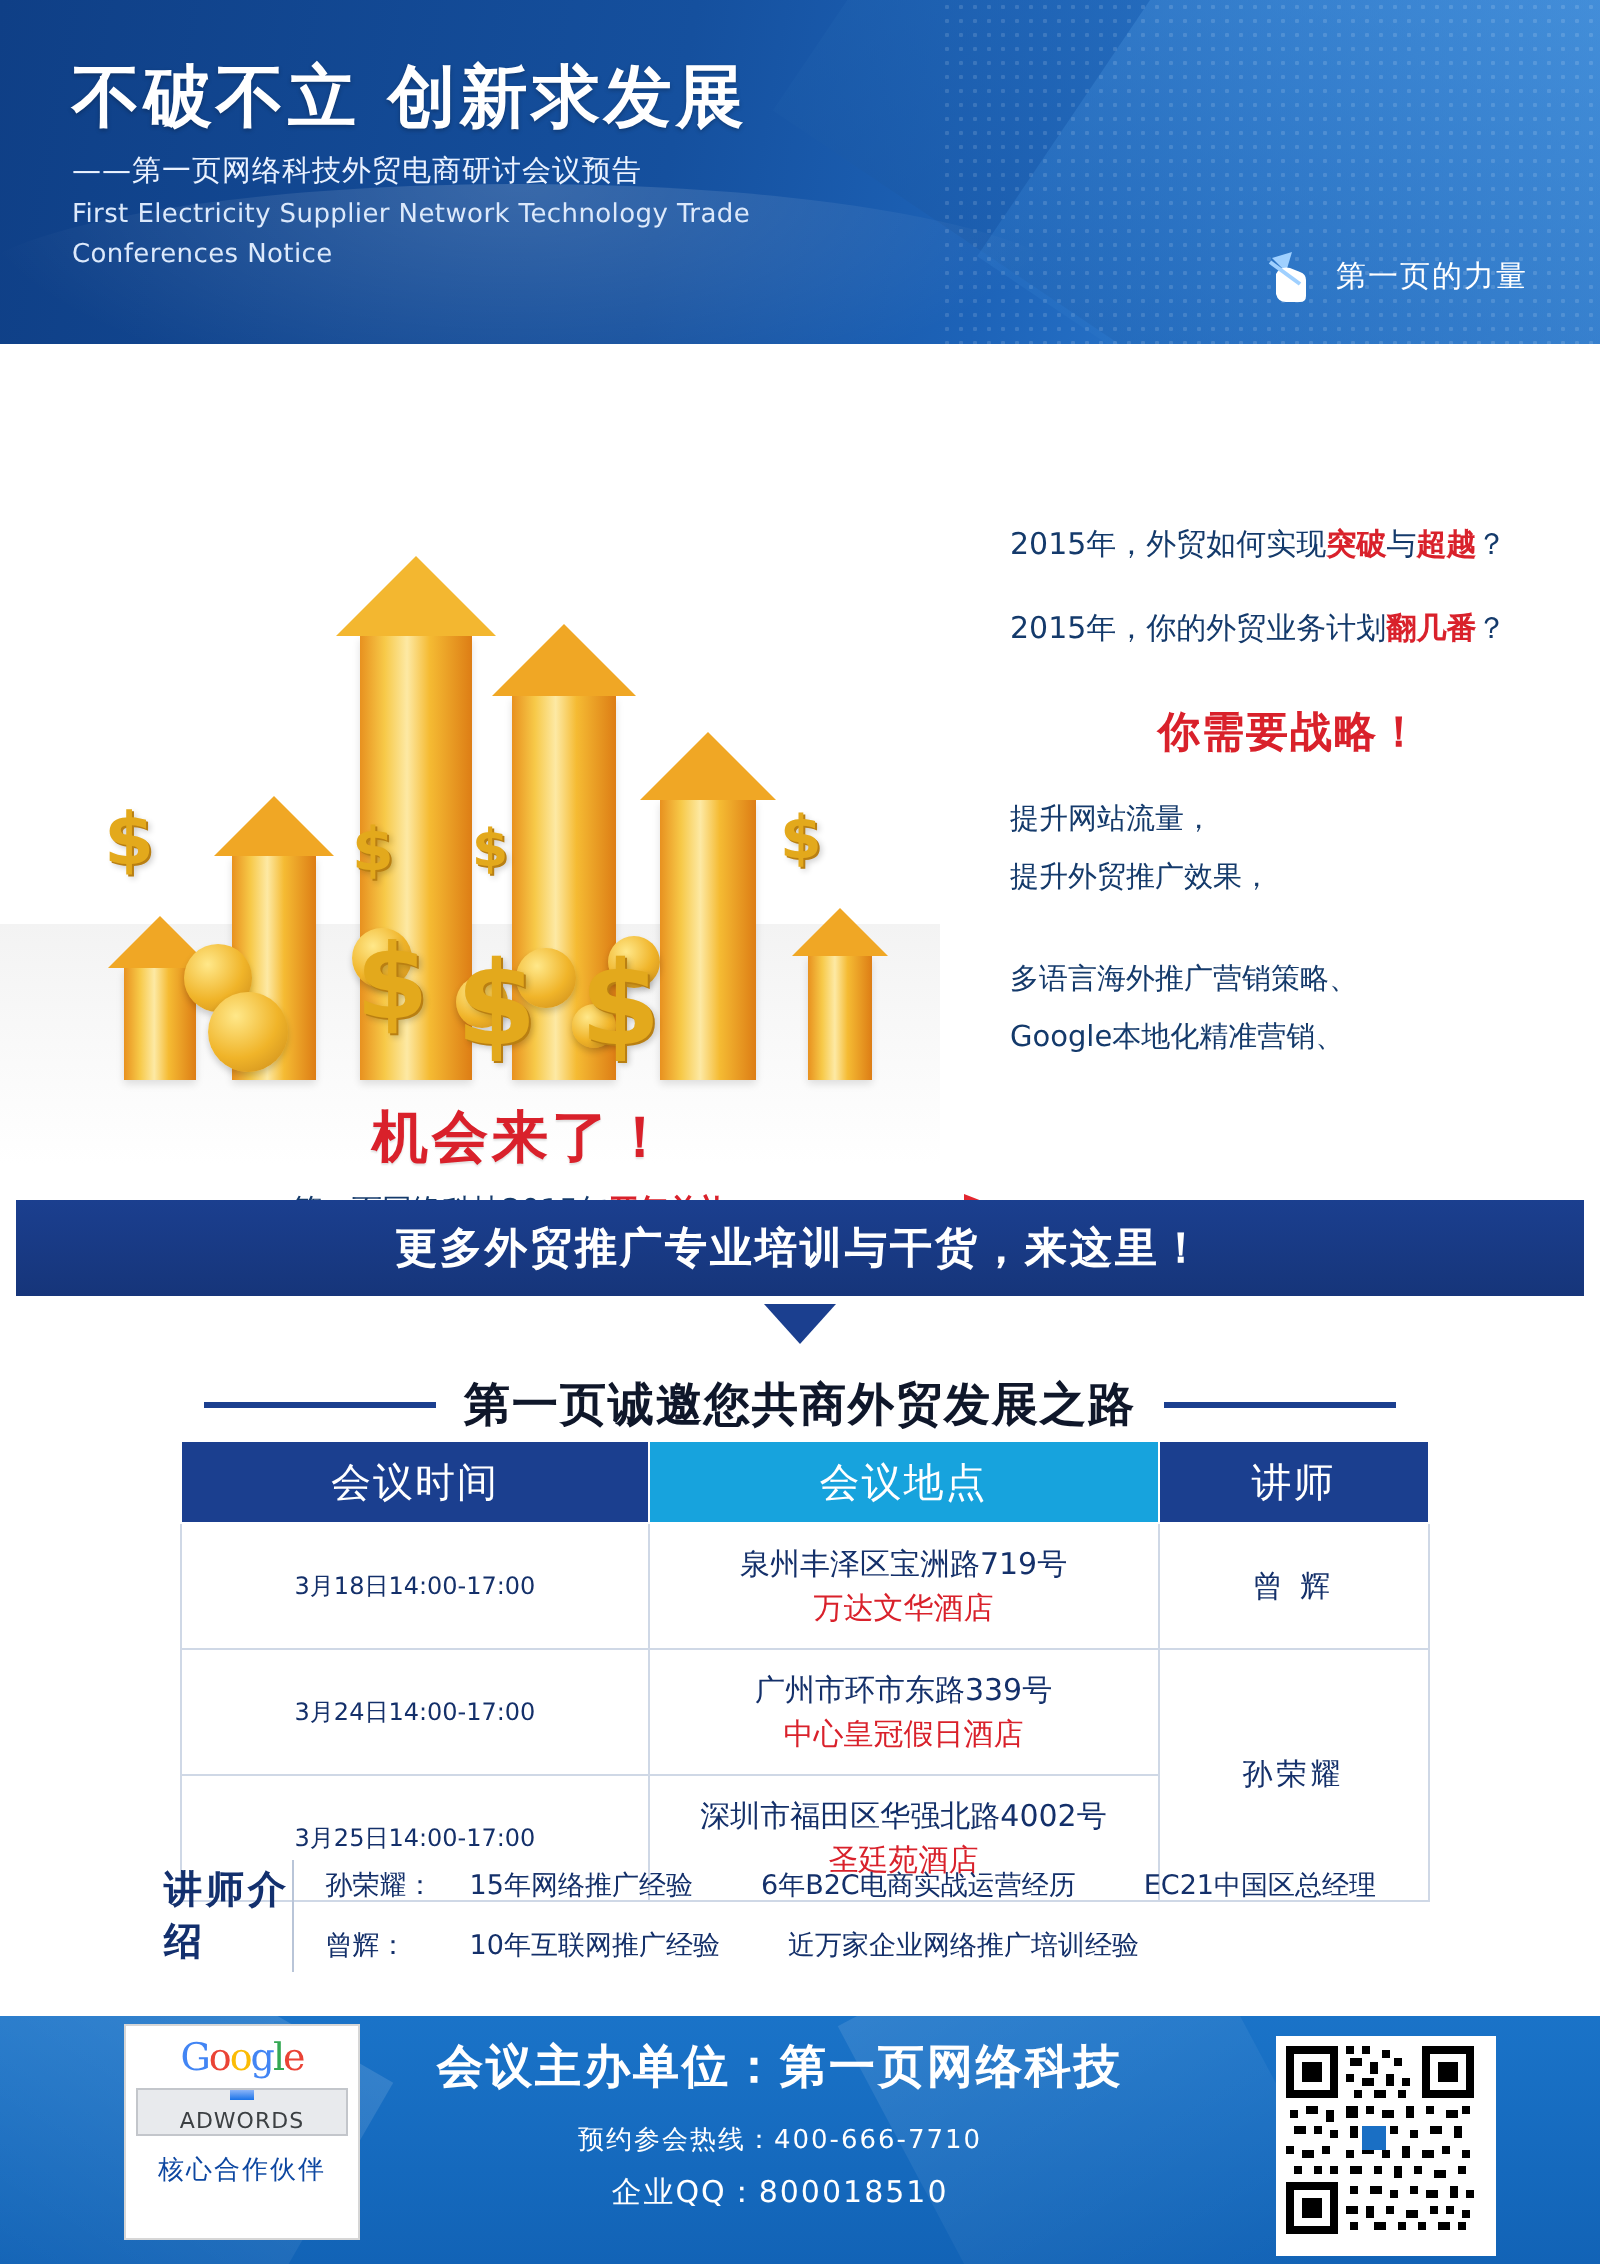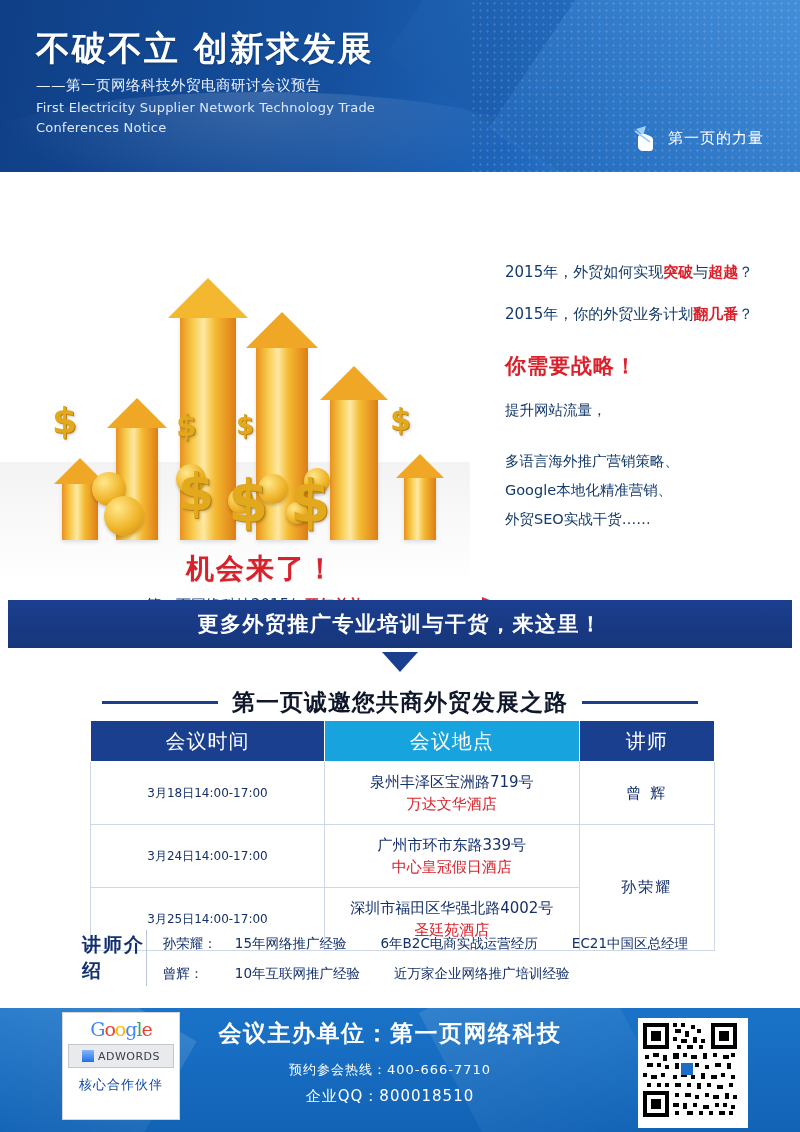--- a/index.html
+++ b/index.html
@@ -85,21 +85,21 @@
   .dollar{
     position:absolute;color:#e3a91c;font-weight:bold;
     text-shadow:1px 1px 0 #b97f12, 2px 2px 3px rgba(0,0,0,.2);
     font-family:"DejaVu Sans","Liberation Sans",sans-serif;
   }
 
   .copy{position:absolute;left:505px;top:86px;width:280px;color:#1b3b6b;}
   .copy .line{font-size:15px;line-height:28px;color:#143a6b;white-space:nowrap;}
   .copy .hl-red{color:#d9212b;font-weight:bold;}
   .copy .need{
-    margin-top:24px;color:#d9212b;font-size:21px;font-weight:bold;letter-spacing:1px;
+    margin-top:24px;color:#d9212b;font-size:21px;font-weight:bold;letter-spacing:1px;text-align:center;
   }
   .copy .list{margin-top:16px;}
   .copy .list div{font-size:14.5px;line-height:29px;color:#143a6b;}
   .copy .list2{margin-top:22px;}
   .copy .list2 div{font-size:14.5px;line-height:29px;color:#143a6b;}
 
   .chance{
     position:absolute;left:186px;top:378px;color:#d9212b;font-size:28px;font-weight:bold;letter-spacing:2px;
     text-shadow:0 1px 1px rgba(0,0,0,.12);
   }
@@ -175,21 +175,21 @@
   }
   .gbox{
     position:absolute;left:62px;top:1012px;width:118px;height:108px;background:#fff;
     border:1px solid #d6d6d6;display:flex;flex-direction:column;align-items:center;justify-content:flex-start;
     padding-top:5px;box-sizing:border-box;
   }
   .glogo{font-size:19px;letter-spacing:-1px;font-family:"DejaVu Serif","Liberation Serif",serif;line-height:22px;}
   .glogo .b{color:#4285f4;}.glogo .r{color:#ea4335;}.glogo .y{color:#fbbc05;}.glogo .g{color:#34a853;}
   .adwords{
     margin-top:4px;width:104px;height:22px;background:#e8eaed;border:1px solid #c3c6cb;
-    display:flex;align-items:center;justify-content:center;gap:4px;
+    display:flex;align-items:center;justify-content:center;gap:4px;flex-direction:column;
   }
   .adwords .sq{width:12px;height:12px;background:linear-gradient(180deg,#8ab4f8,#1a73e8);}
   .adwords .lbl{font-size:11px;color:#3c4043;letter-spacing:.5px;}
   .partner{margin-top:8px;font-size:13px;color:#0d47a1;letter-spacing:1px;}
   .ftr-center{position:absolute;left:190px;top:1018px;width:400px;text-align:center;color:#fff;}
   .ftr-center .l1{font-size:23px;font-weight:bold;letter-spacing:1.5px;}
   .ftr-center .l2{font-size:13px;margin-top:12px;letter-spacing:1px;}
   .ftr-center .l3{font-size:15px;margin-top:8px;letter-spacing:1px;}
   .qr{position:absolute;right:52px;top:1018px;width:104px;height:104px;background:#fff;padding:3px;}
   .qr svg{display:block;}
@@ -270,25 +270,25 @@
     <div class="copy">
       <div class="line">
         <span>2015年，外贸如何实现</span><span class="hl-red">突破</span><span>与</span><span class="hl-red">超越</span><span>？</span>
       </div>
       <div class="line" style="margin-top:14px;">
         <span>2015年，你的外贸业务计划</span><span class="hl-red">翻几番</span><span>？</span>
       </div>
       <div class="need">你需要战略！</div>
       <div class="list">
         <div>提升网站流量，</div>
+        <div>提升外贸推广效果，</div>
       </div>
       <div class="list2">
         <div>多语言海外推广营销策略、</div>
         <div>Google本地化精准营销、</div>
-        <div>外贸SEO实战干货……</div>
       </div>
     </div>
 
     <div class="chance">机会来了！</div>
     <div class="gift">
       <span>第一页网络科技2015年</span><b>开年首礼</b><span>：</span>
     </div>
     <div class="red-arrow">
       <svg width="70" height="16" viewBox="0 0 70 16">
         <path d="M0 6 L52 6 L52 1 L70 8 L52 15 L52 10 L0 10 Z" fill="#e2262f"></path>

